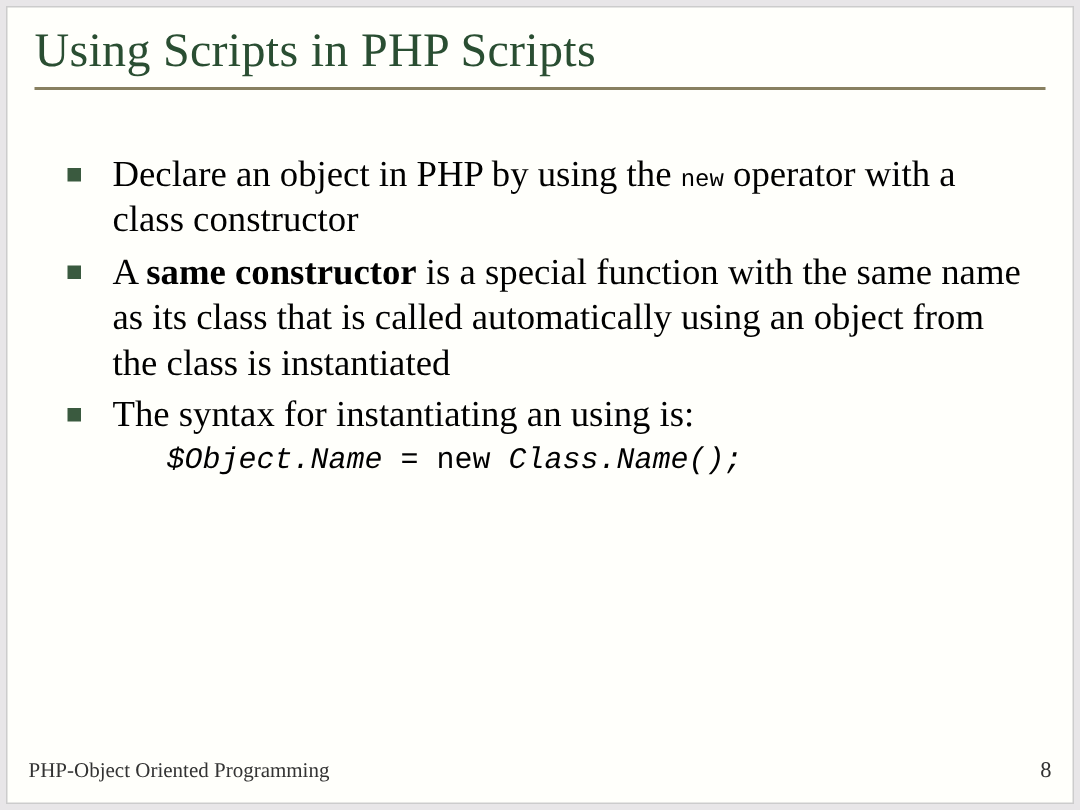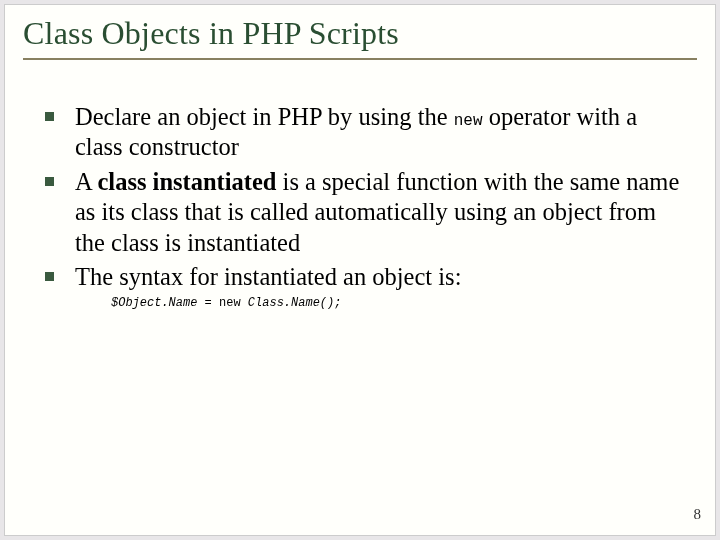--- a/index.html
+++ b/index.html
@@ -52,21 +52,21 @@
     height: 9px;
     background: #3a5a3f;
   }
   .mono {
     font-family: "Courier New", Courier, monospace;
     font-size: 16px;
   }
   .bold { font-weight: bold; }
   .codeblock {
     font-family: "Courier New", Courier, monospace;
-    font-size: 12px;
+    font-size: 20px;
     padding-left: 72px;
     margin-top: 2px;
   }
   .codeblock .it { font-style: italic; }
   .footer-left {
     position: absolute;
     left: 14px;
     bottom: 12px;
     font-size: 14px;
     color: #333;
@@ -77,35 +77,36 @@
     bottom: 12px;
     font-size: 15px;
     color: #333;
   }
 </style>
 </head>
 <body>
 
 <div class="slide">
   <div class="title-wrap">
-    <h1 class="title">Class Objects in PHP Scripts</h1>
+    <h1 class="title">Using Scripts in PHP Scripts</h1>
   </div>
 
   <div class="body">
     <ul class="bullets">
       <li>
         <span>Declare an object in PHP by using the </span><span class="mono">new</span><span> operator with a class constructor</span>
       </li>
       <li>
-        <span>A </span><span class="bold">class instantiated</span><span> is a special function with the same name as its class that is called automatically using an object from the class is instantiated</span>
+        <span>A </span><span class="bold">same constructor</span><span> is a special function with the same name as its class that is called automatically using an object from the class is instantiated</span>
       </li>
       <li>
-        <span>The syntax for instantiated an object is:</span>
+        <span>The syntax for instantiating an using is:</span>
       </li>
     </ul>
 
     <div class="codeblock">
       <span class="it">$Object.Name</span><span> = new </span><span class="it">Class.Name();</span>
     </div>
   </div>
 
+  <div class="footer-left">PHP-Object Oriented Programming</div>
   <div class="footer-right">8</div>
 </div>
 
 </body></html>

